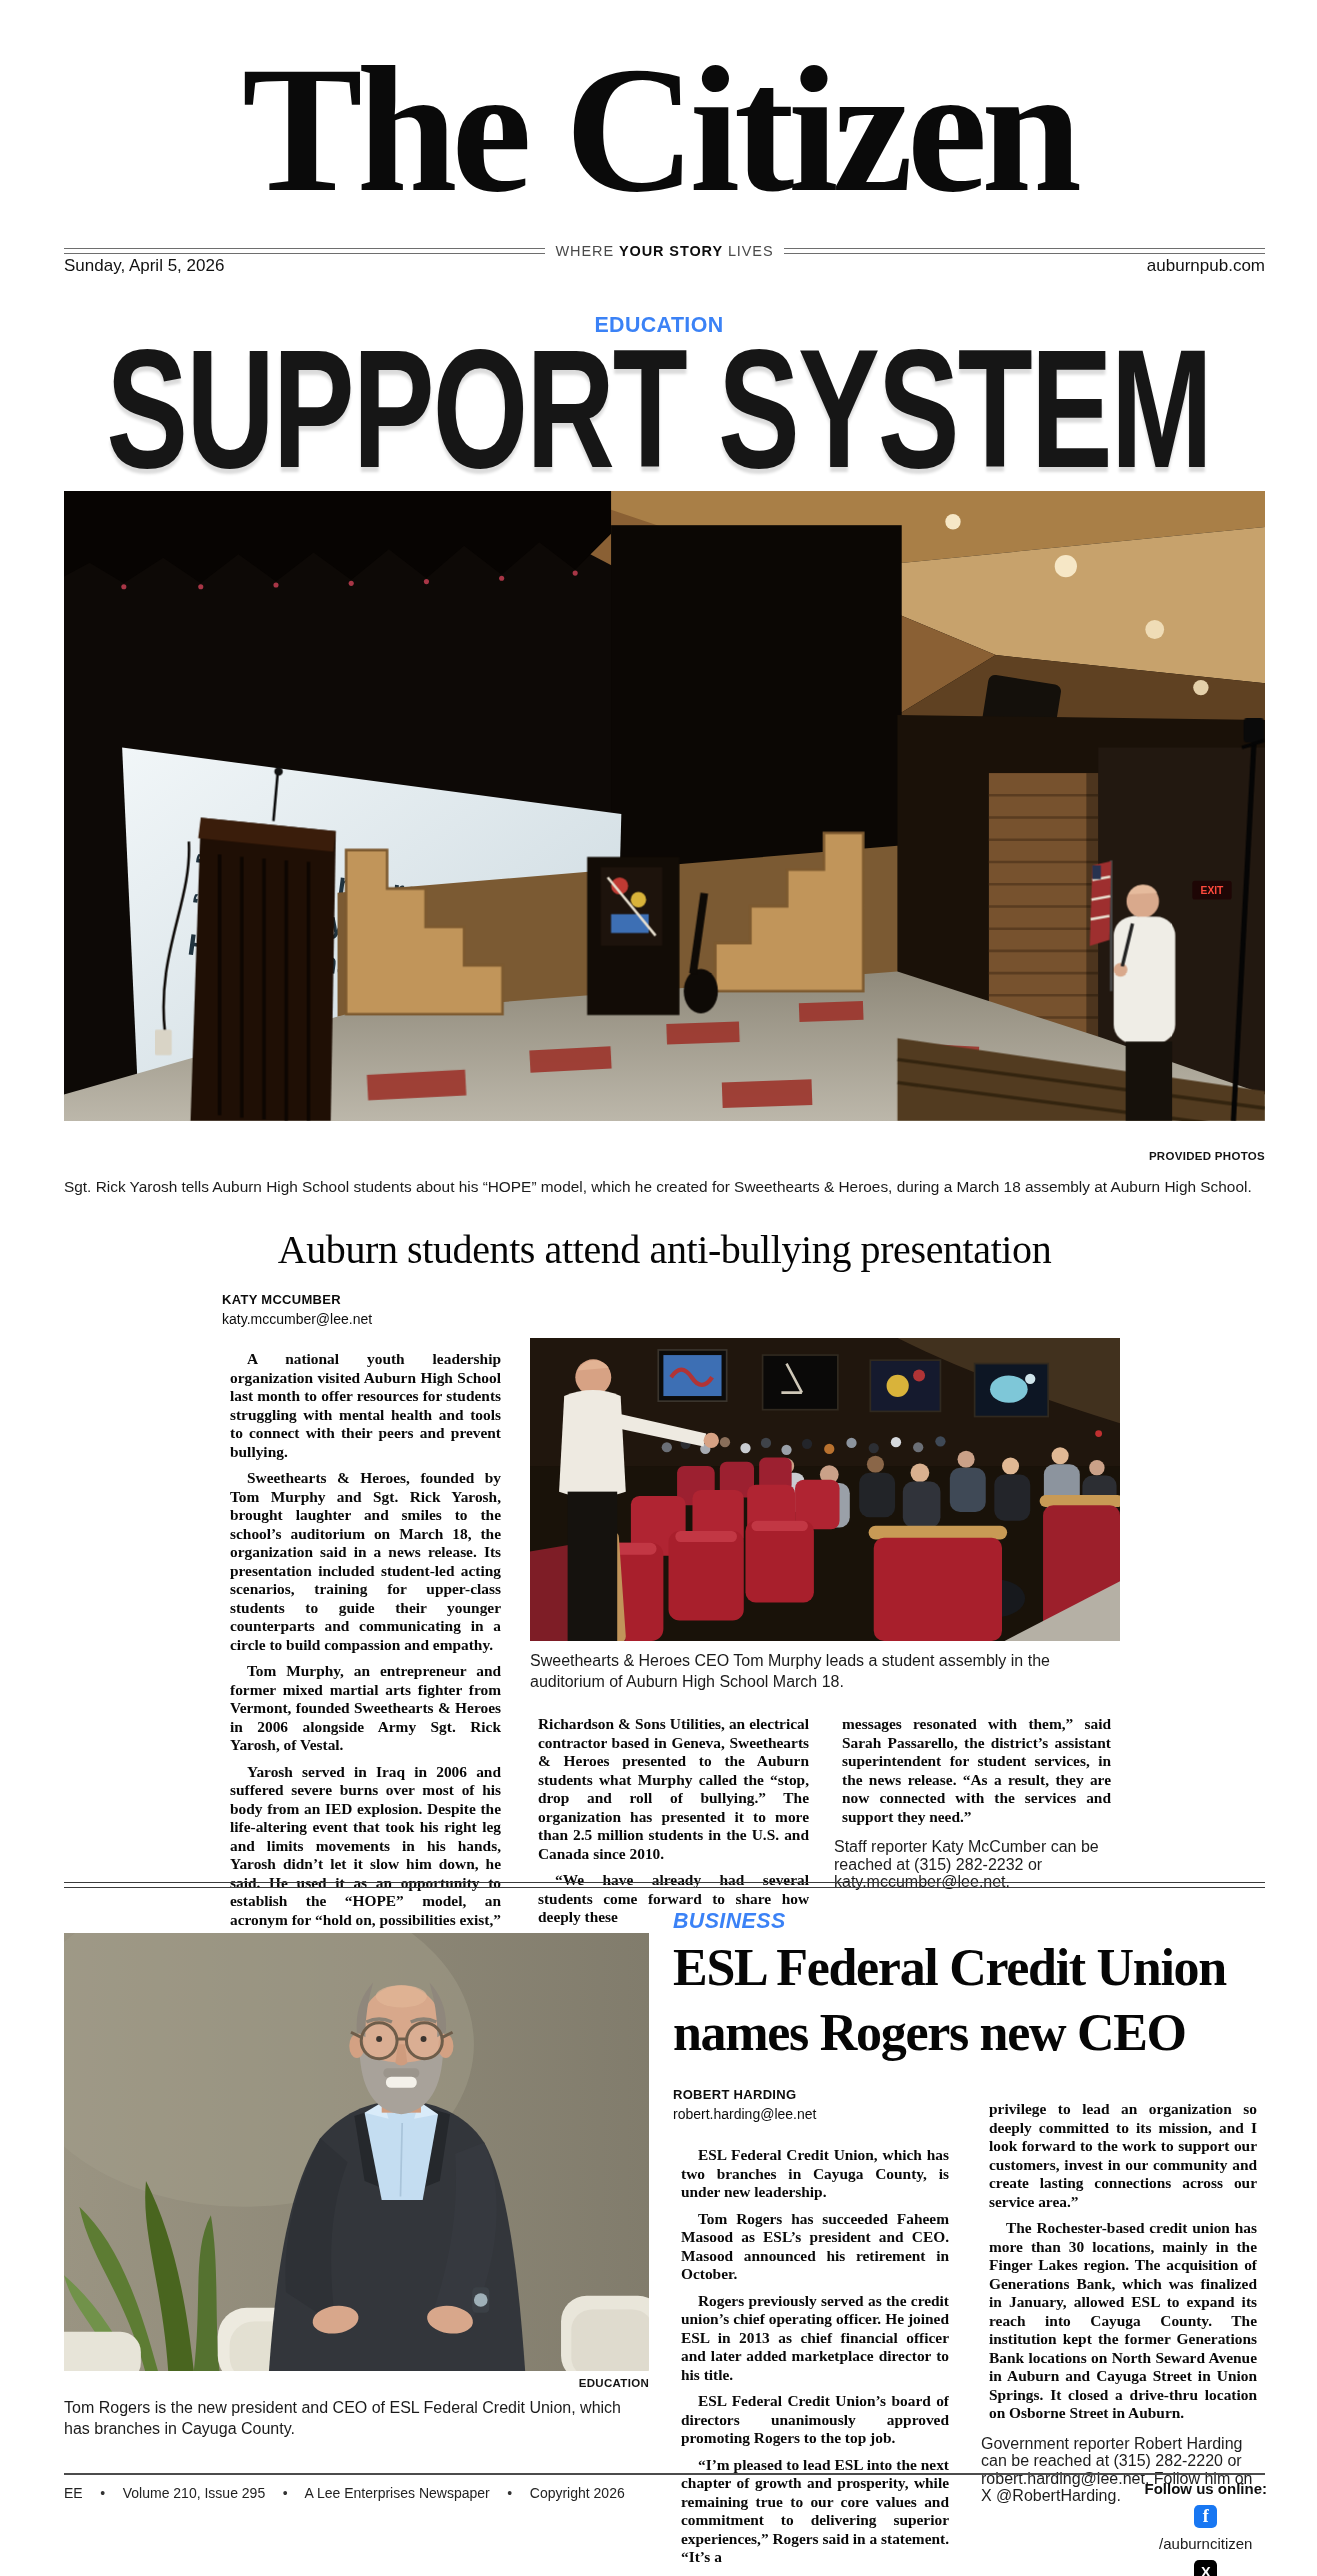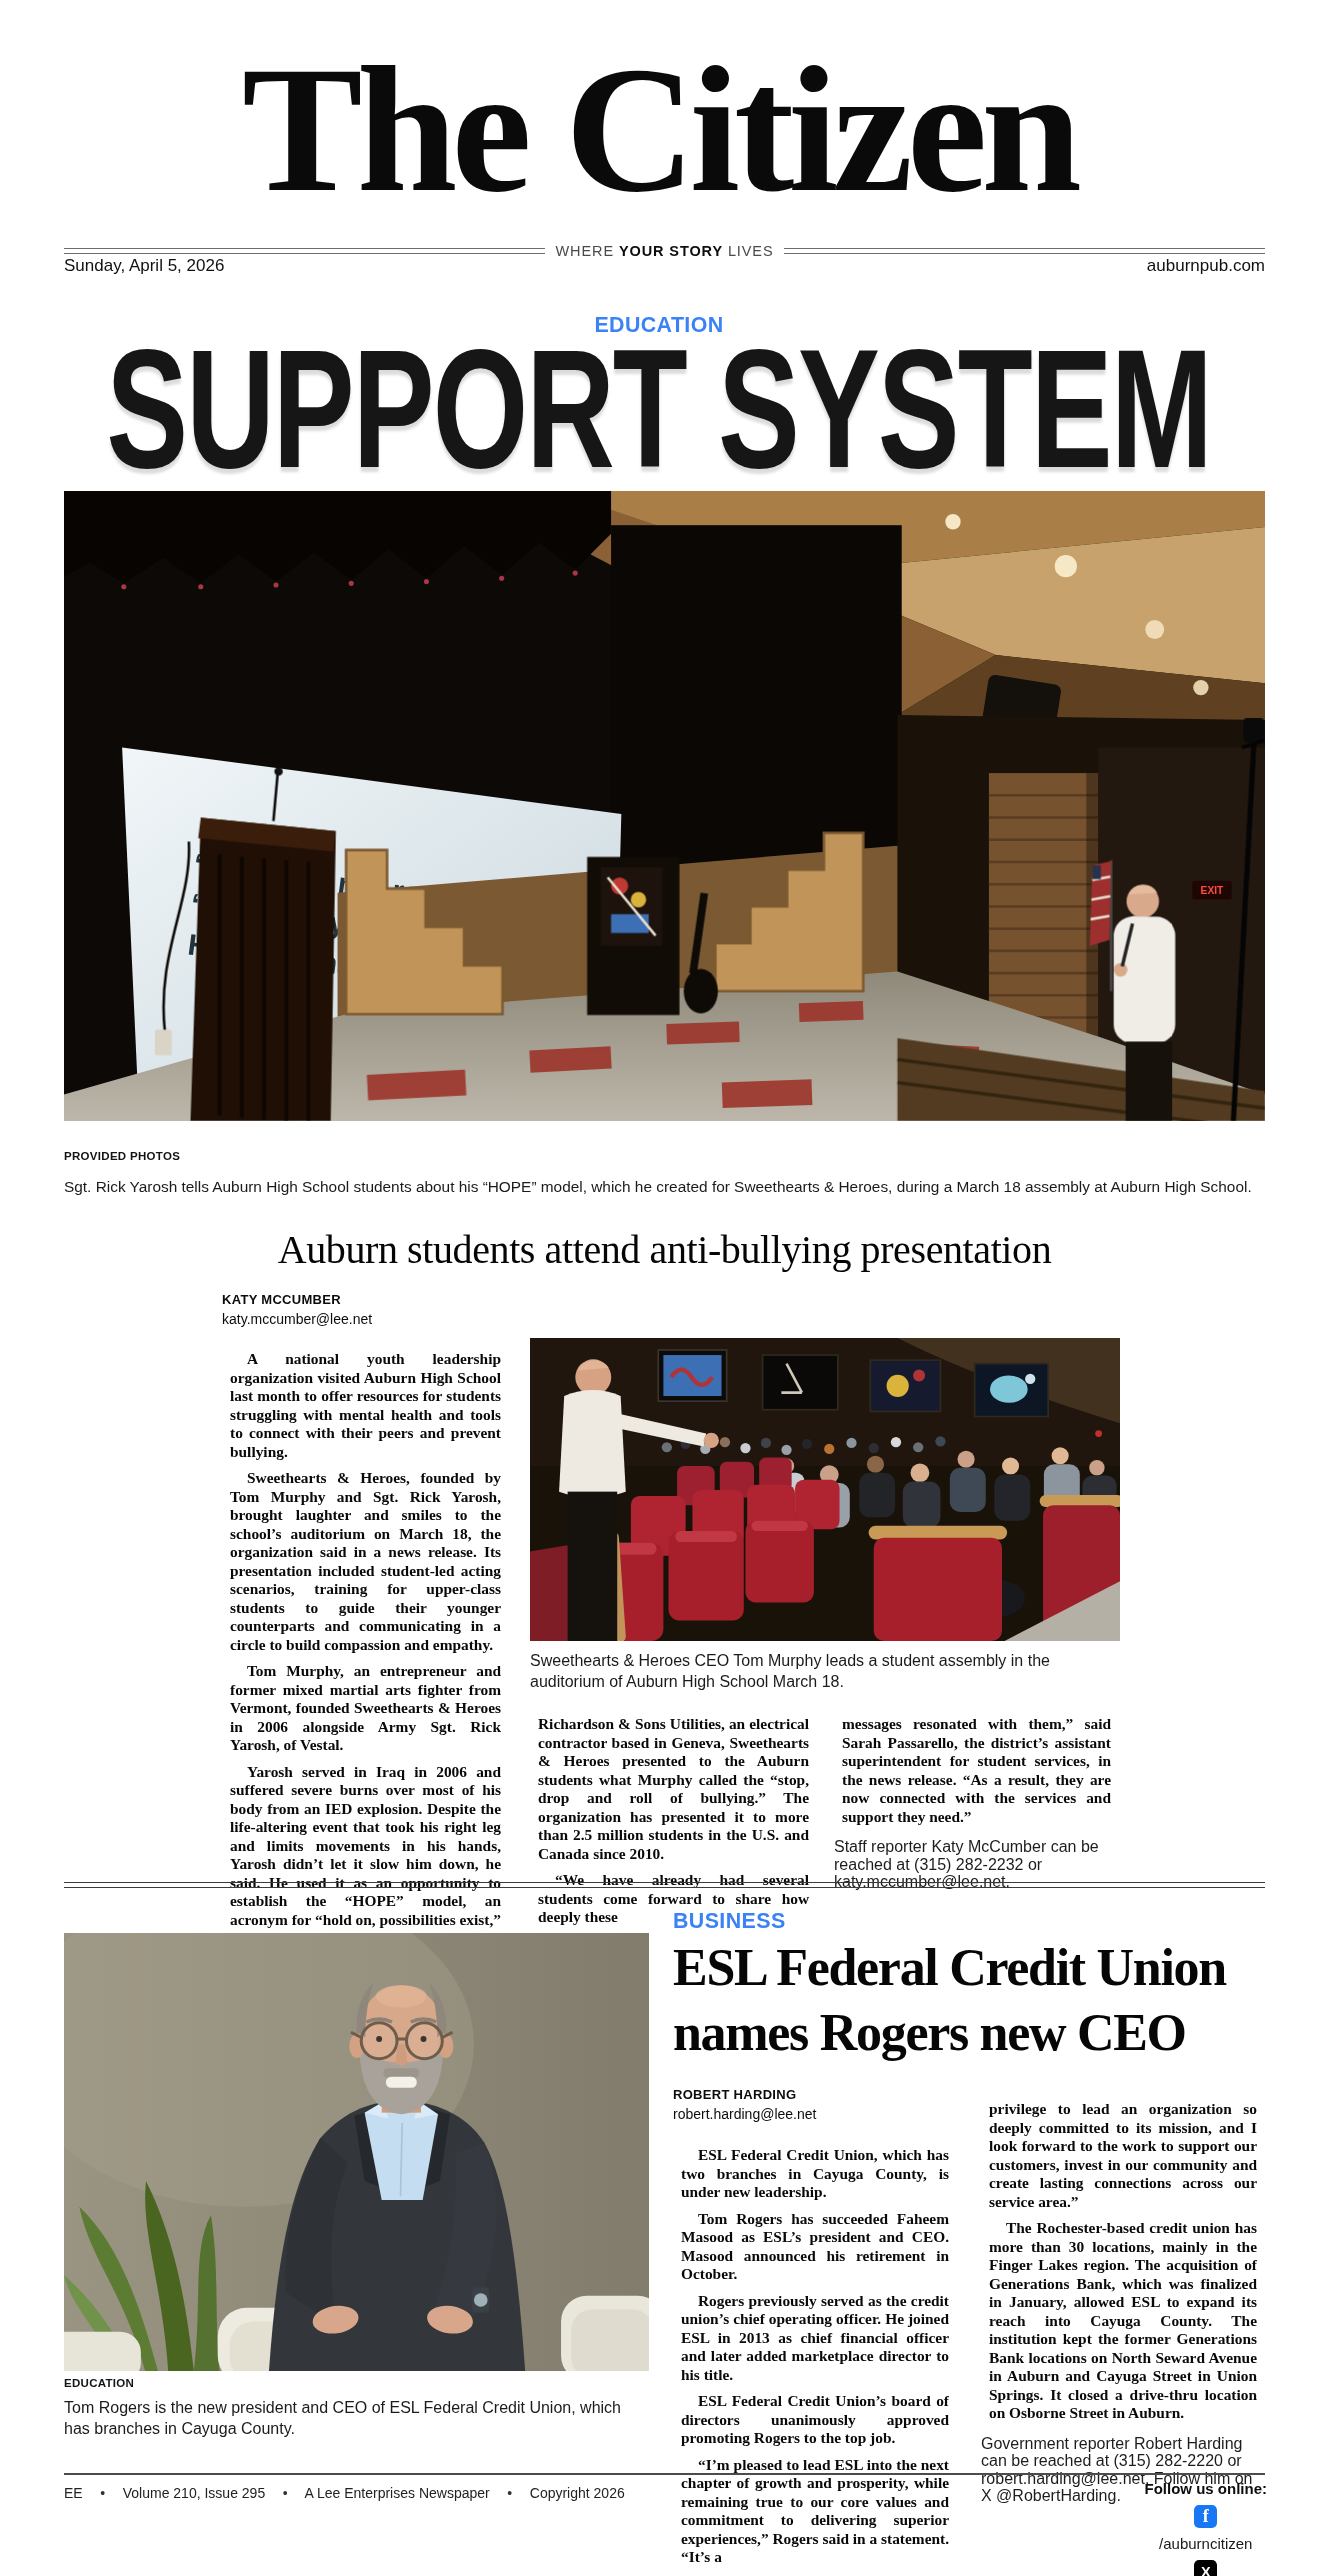--- a/index.html
+++ b/index.html
@@ -26,39 +26,39 @@
   .bigheadwrap{top:340px;left:0;width:100%;height:138px;display:flex;justify-content:center;
                align-items:center;overflow:visible;}
   .bighead{font-family:"Liberation Sans",sans-serif;font-weight:bold;font-size:168px;
            line-height:128px;white-space:nowrap;letter-spacing:-2.6px;color:#161616;
            transform:scaleX(0.73);text-shadow:0 5.1px 3.4px rgba(0,0,0,0.14);}
 
   
   .photo{position:absolute;overflow:hidden;background:#111;}
   .photo svg{display:block;width:100%;height:100%;}
   .credit{font-family:"Liberation Sans",sans-serif;font-weight:bold;font-size:11.5px;
-          letter-spacing:0.3px;color:#141414;text-align:left;}
+          letter-spacing:0.3px;color:#141414;text-align:right;}
   .caption{font-family:"Liberation Sans",sans-serif;font-size:16px;line-height:21.4px;color:#1b1b1b;}
 
   
   .arthead1{top:1228px;left:205px;width:919px;text-align:center;font-weight:400;
             font-size:40px;line-height:44px;letter-spacing:-0.4px;color:#050505;}
   .byline{font-family:"Liberation Sans",sans-serif;color:#0c0c0c;}
   .byline .bname{display:block;font-weight:bold;font-size:13px;letter-spacing:0.3px;}
   .byline .email{display:block;font-size:14px;margin-top:4px;}
   .bodycol{font-size:15.4px;line-height:18.5px;text-align:justify;color:#090909;}
   .bodycol p{margin:8px;text-indent:17px;font-weight:bold;}
   .bodycol.cont p:first-child{text-indent:0;}
   .tagnote{font-family:"Liberation Sans",sans-serif;font-size:16px;line-height:17.5px;
            color:#1d1d1d;text-align:left;margin-top:12px;text-indent:0 !important;}
 
   
   .divider{top:1882px;left:64px;width:1201px;height:4.3px;
            border-top:1.7px solid #3b3b3b;border-bottom:0.9px solid #3b3b3b;}
-  #b-kicker{top:1909px;left:673px;}
+  #b-kicker{top:1909px;left:673px;font-style:italic;}
   .bizhead{top:1935px;left:673px;width:602px;font-weight:bold;font-size:52px;line-height:65px;
            letter-spacing:-1.3px;color:#060606;}
 
   
   .footrule{top:2473px;left:64px;width:1201px;height:1.7px;background:#4c4c4c;}
   .footrow{font-family:"Liberation Sans",sans-serif;font-size:14px;color:#222;}
   #f-left{top:2485px;left:64px;}
   #f-left .fsep{margin:0 13.7px;color:#333;}
   #f-right{top:2480px;right:51px;display:flex;align-items:center;gap:7.7px;flex-direction:column;}
   .follow-label{font-weight:bold;font-size:15px;color:#0d0d0d;}

